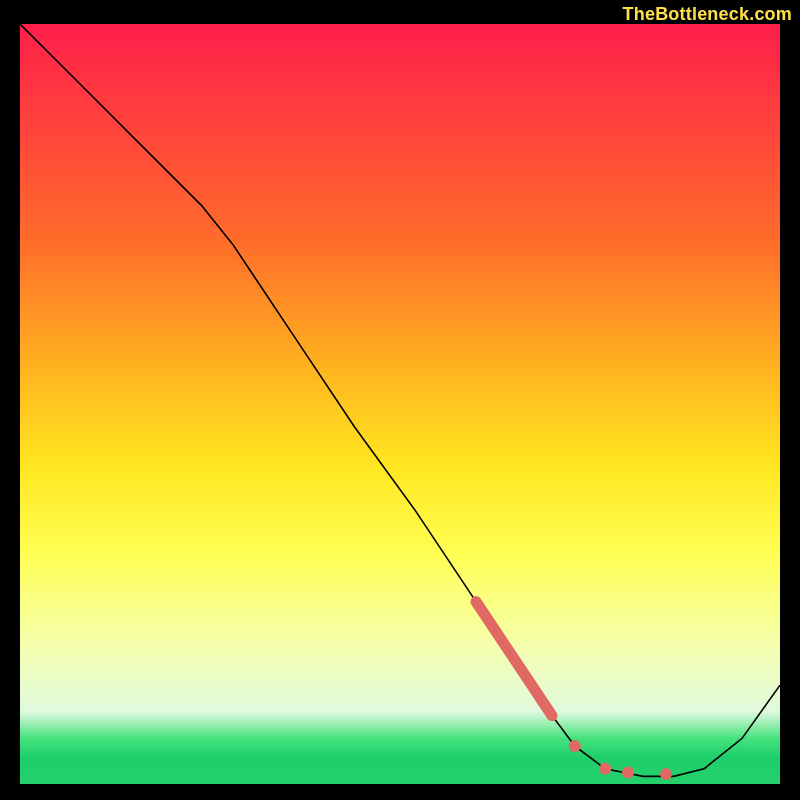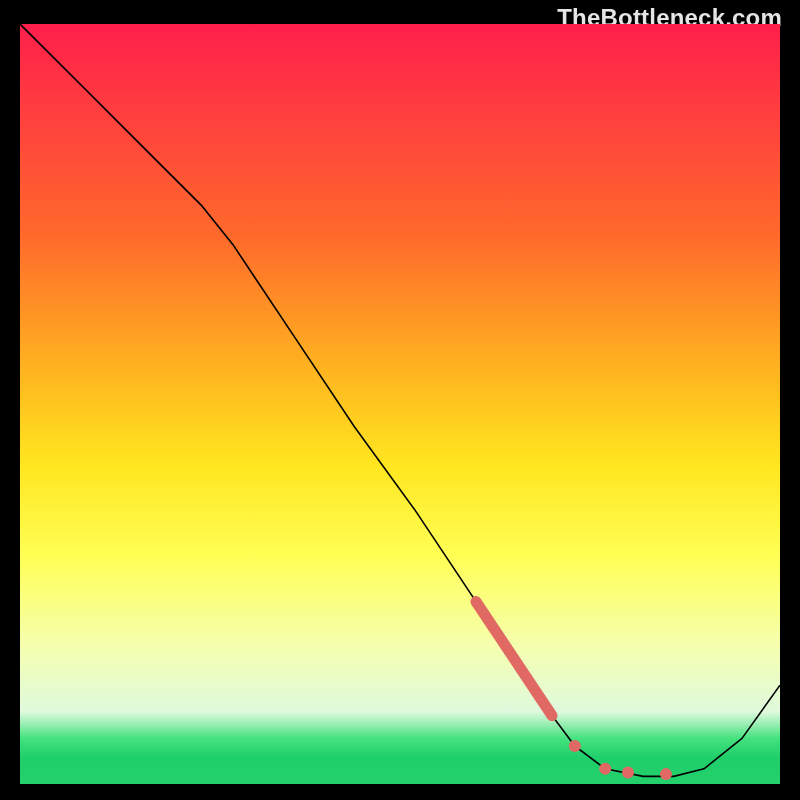--- a/index.html
+++ b/index.html
@@ -13,24 +13,24 @@
   }
   .frame {
     position: relative;
     width: 800px;
     height: 800px;
     background: #000000;
   }
   .watermark {
     position: absolute;
     top: 4px;
-    right: 18px;
-    font-size: 24px;
+    right: 8px;
+    font-size: 18px;
     font-weight: 600;
-    color: #e5e5e5;
+    color: #fde047;
     letter-spacing: 0.2px;
     user-select: none;
   }
   .plot {
     position: absolute;
     left: 20px;
     top: 24px;
     width: 760px;
     height: 760px;
     background: #000;

